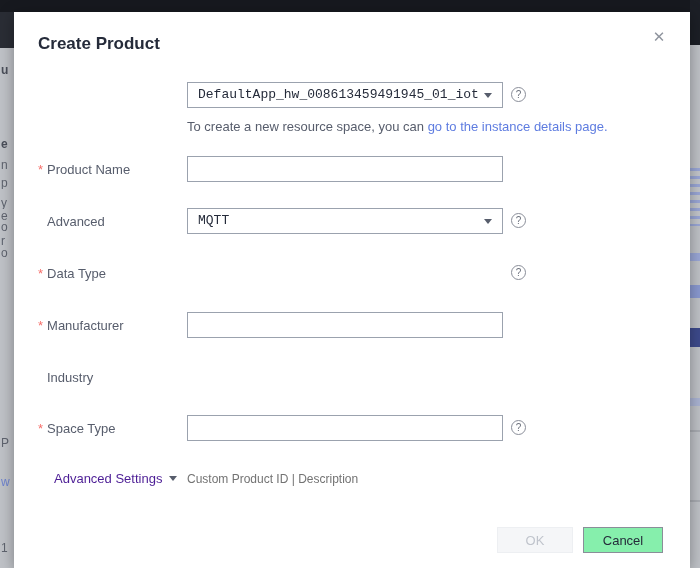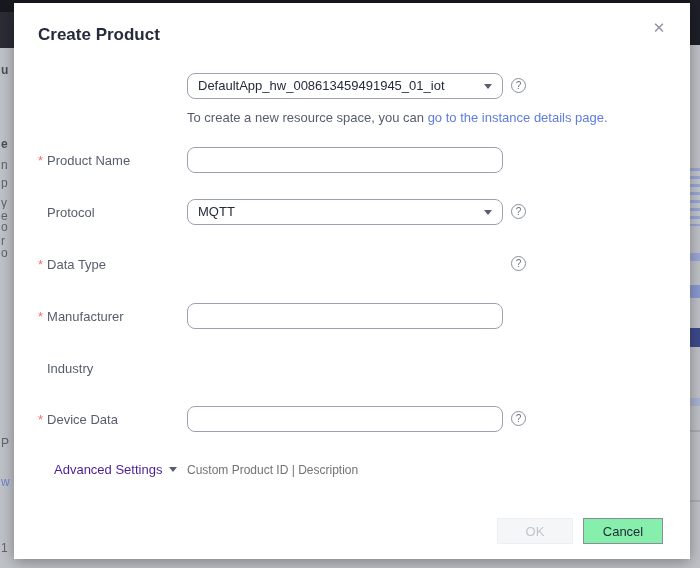--- a/index.html
+++ b/index.html
@@ -20,38 +20,38 @@
   .rf-blue-dots{top:168px;height:58px;background:repeating-linear-gradient(#9aa7d6 0 3px,#c3c6cb 3px 8px);}
   .rf-blue-line{top:253px;height:8px;background:#9aa7d6;}
   .rf-blue-band{top:285px;height:13px;background:#8a99d0;}
   .rf-navy-block{top:328px;height:19px;background:#3d4a8c;}
   .rf-faint{top:398px;height:8px;background:#aab3d2;}
   .rf-line1{top:430px;height:2px;background:#a9acb2;}
   .rf-line2{top:500px;height:2px;background:#a9acb2;}
 
   
   .modal{
-    position:absolute;left:14px;top:3px;width:676px;height:556px;
+    position:absolute;left:14px;top:12px;width:676px;height:556px;
     background:#fff;box-shadow:0 3px 14px rgba(0,0,0,.35);
   }
   .modal-title{position:absolute;left:24px;top:22px;font-size:17px;font-weight:700;color:#252b3a;}
   .close-btn{
     position:absolute;right:20px;top:14px;width:22px;height:22px;border:none;background:none;
     font-size:15px;color:#8f949e;cursor:pointer;line-height:22px;text-align:center;padding:0;
   }
   .row{position:absolute;left:0;width:676px;height:28px;}
   .row .lbl{
     position:absolute;left:24px;top:0;width:145px;height:28px;line-height:28px;
     font-size:13px;color:#575d6c;white-space:nowrap;
   }
   .req{color:#f66f6a;margin-right:4px;font-size:13px;}
   .noreq{display:inline-block;width:9px;}
   .ctl{
     position:absolute;left:173px;top:0;width:316px;height:26px;box-sizing:border-box;
-    border:1px solid #9ba2ae;border-radius:8px;background:#fff;
+    border:1px solid #9ba2ae;border-radius:0;background:#fff;font-family:Liberation Mono, monospace;
   }
   .select{cursor:pointer;}
   .select .val{
     position:absolute;left:10px;top:0;line-height:24px;font-size:13px;color:#252b3a;white-space:nowrap;
   }
   .caret{
     position:absolute;right:10px;top:10px;width:0;height:0;
     border-left:4px solid transparent;border-right:4px solid transparent;border-top:5px solid #575d6c;
   }
   .txt{font-size:13px;color:#252b3a;padding:0 8px;outline:none;}
@@ -123,21 +123,21 @@
   <div class="hint" style="top:107px">
     <span>To create a new resource space, you can </span><a>go to the instance details page.</a>
   </div>
 
   <div class="row" style="top:144px">
     <span class="lbl"><span class="req">*</span><span>Product Name</span></span>
     <input class="ctl txt" type="text" placeholder="" style="">
   </div>
 
   <div class="row" style="top:196px">
-    <span class="lbl"><span class="noreq"></span><span>Protocol</span></span>
+    <span class="lbl"><span class="noreq"></span><span>Advanced</span></span>
     <div class="ctl select">
       <span class="val">MQTT</span>
       <span class="caret"></span>
     </div>
     <span class="help">?</span>
   </div>
 
   <div class="row" style="top:248px">
     <span class="lbl"><span class="req">*</span><span>Data Type</span></span>
     <span class="help">?</span>
@@ -146,21 +146,21 @@
   <div class="row" style="top:300px">
     <span class="lbl"><span class="req">*</span><span>Manufacturer</span></span>
     <input class="ctl txt" type="text" placeholder="" style="">
   </div>
 
   <div class="row" style="top:352px">
     <span class="lbl"><span class="noreq"></span><span>Industry</span></span>
   </div>
 
   <div class="row" style="top:403px">
-    <span class="lbl"><span class="req">*</span><span>Device Data</span></span>
+    <span class="lbl"><span class="req">*</span><span>Space Type</span></span>
     <input class="ctl txt" type="text" placeholder="" style="">
     <span class="help">?</span>
   </div>
 
   <div class="adv" style="top:458px">
     <span class="adv-toggle"><span>Advanced Settings</span><span class="adv-caret"></span></span>
     <span class="adv-summary">Custom Product ID | Description</span>
   </div>
 
   <div class="footer">

